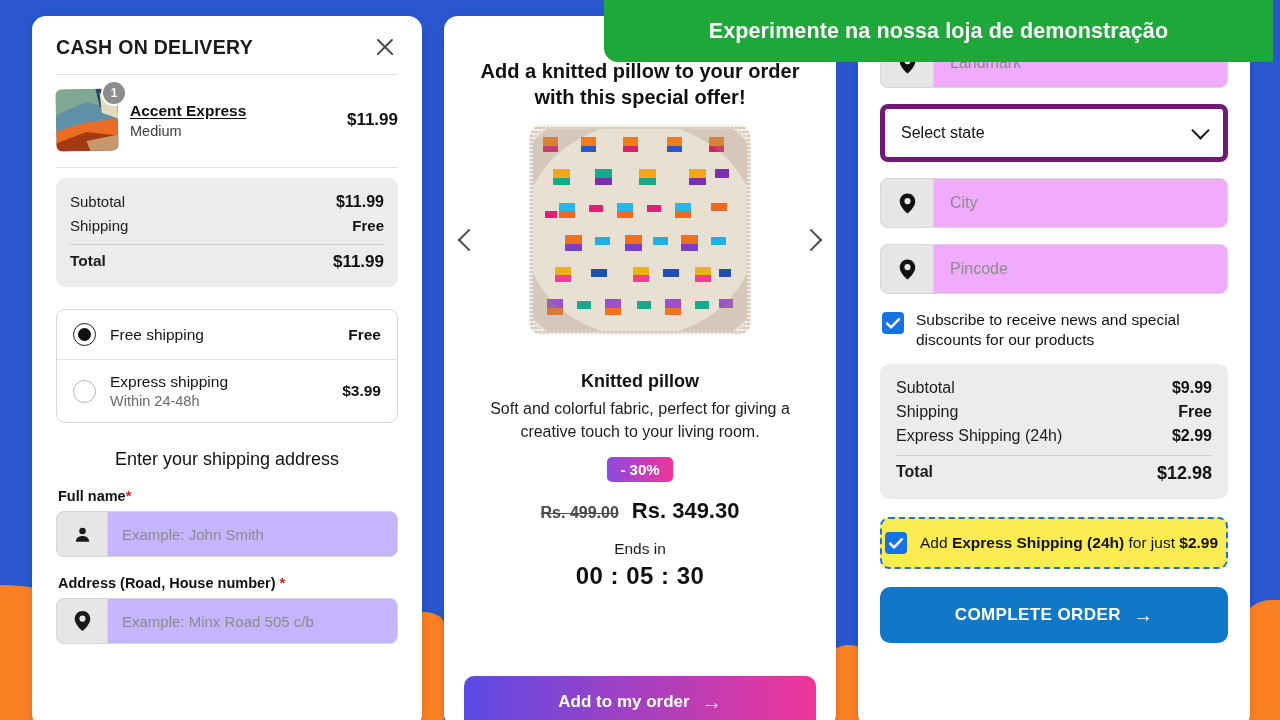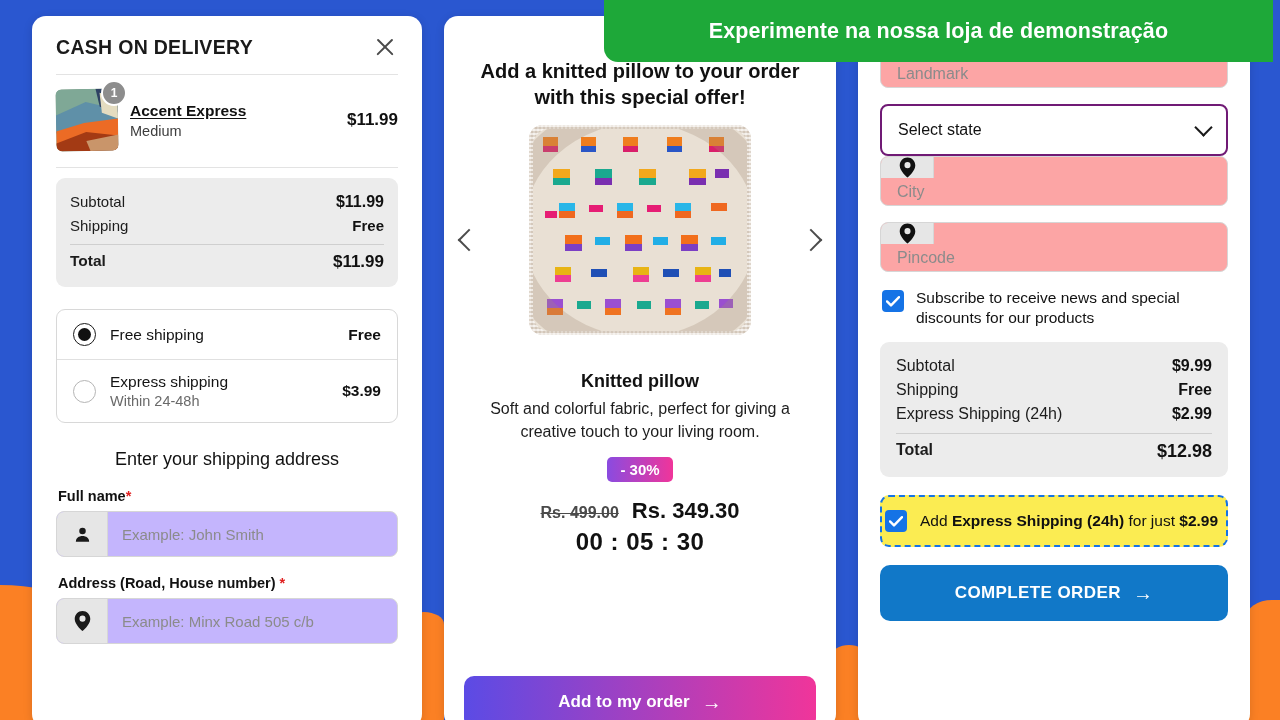--- a/index.html
+++ b/index.html
@@ -192,28 +192,28 @@
     border:0;border-radius:10px;color:#fff;font-size:17px;font-weight:700;
     display:flex;align-items:center;justify-content:center;gap:12px;cursor:pointer;
     font-family:inherit;
   }
 
   
   #card-right{left:858px;top:-20px;width:392px;height:748px;}
   .rc-inner{padding:58px 22px 0 22px;}
   .select-row{
     display:flex;align-items:center;justify-content:space-between;
-    border:2px solid #701a75;border-radius:8px;height:48px;padding:0 16px;
-    margin-bottom:0;background:#fff;cursor:pointer;
+    border:5px solid #701a75;border-radius:8px;height:48px;padding:0 16px;
+    margin-bottom:16px;background:#fff;cursor:pointer;
   }
   .select-row span.sel-txt{font-size:16px;color:#111;}
   .sel-chev{width:11px;height:11px;border-right:2.3px solid #1a1a1a;border-bottom:2.3px solid #1a1a1a;transform:rotate(45deg);margin-top:-5px;}
   .r-input{
     display:flex;align-items:stretch;border:1px solid #d6d6d6;border-radius:8px;
-    overflow:hidden;height:48px;background:#fca5a5;margin-bottom:16px;flex-direction:column;
+    overflow:hidden;height:48px;background:#f0abfc;margin-bottom:16px;
   }
   .r-input .input-ico{width:52px;}
   .r-input input{flex:1;border:0;outline:0;font-size:16px;color:#111;padding:0 16px;font-family:inherit;background:transparent;}
   .r-input input::placeholder{color:#8b8b8b;}
 
   .subscribe{display:flex;align-items:flex-start;gap:12px;margin:10px 0 14px 2px;cursor:pointer;}
   .cb{
     width:22px;height:22px;border-radius:4px;background:#1573e6;flex:none;
     display:flex;align-items:center;justify-content:center;margin-top:2px;
   }
@@ -491,20 +491,21 @@
 
   <div class="cc-name">Knitted pillow</div>
   <div class="cc-desc">Soft and colorful fabric, perfect for giving a creative touch to your living room.</div>
   <div class="disc-badge">- 30%</div>
 
   <div class="price-row">
     <span class="price-old">Rs. 499.00</span>
     <span class="price-new">Rs. 349.30</span>
   </div>
 
+  <div class="ends-in">Ends in</div>
   <div class="countdown">00 : 05 : 30</div>
 
   <button class="cta-add">
     <span>Add to my order</span>
     <span class="arrow-glyph">→</span>
   </button>
 </div>
 
 <div class="card" id="card-right">
   <div class="rc-inner">

